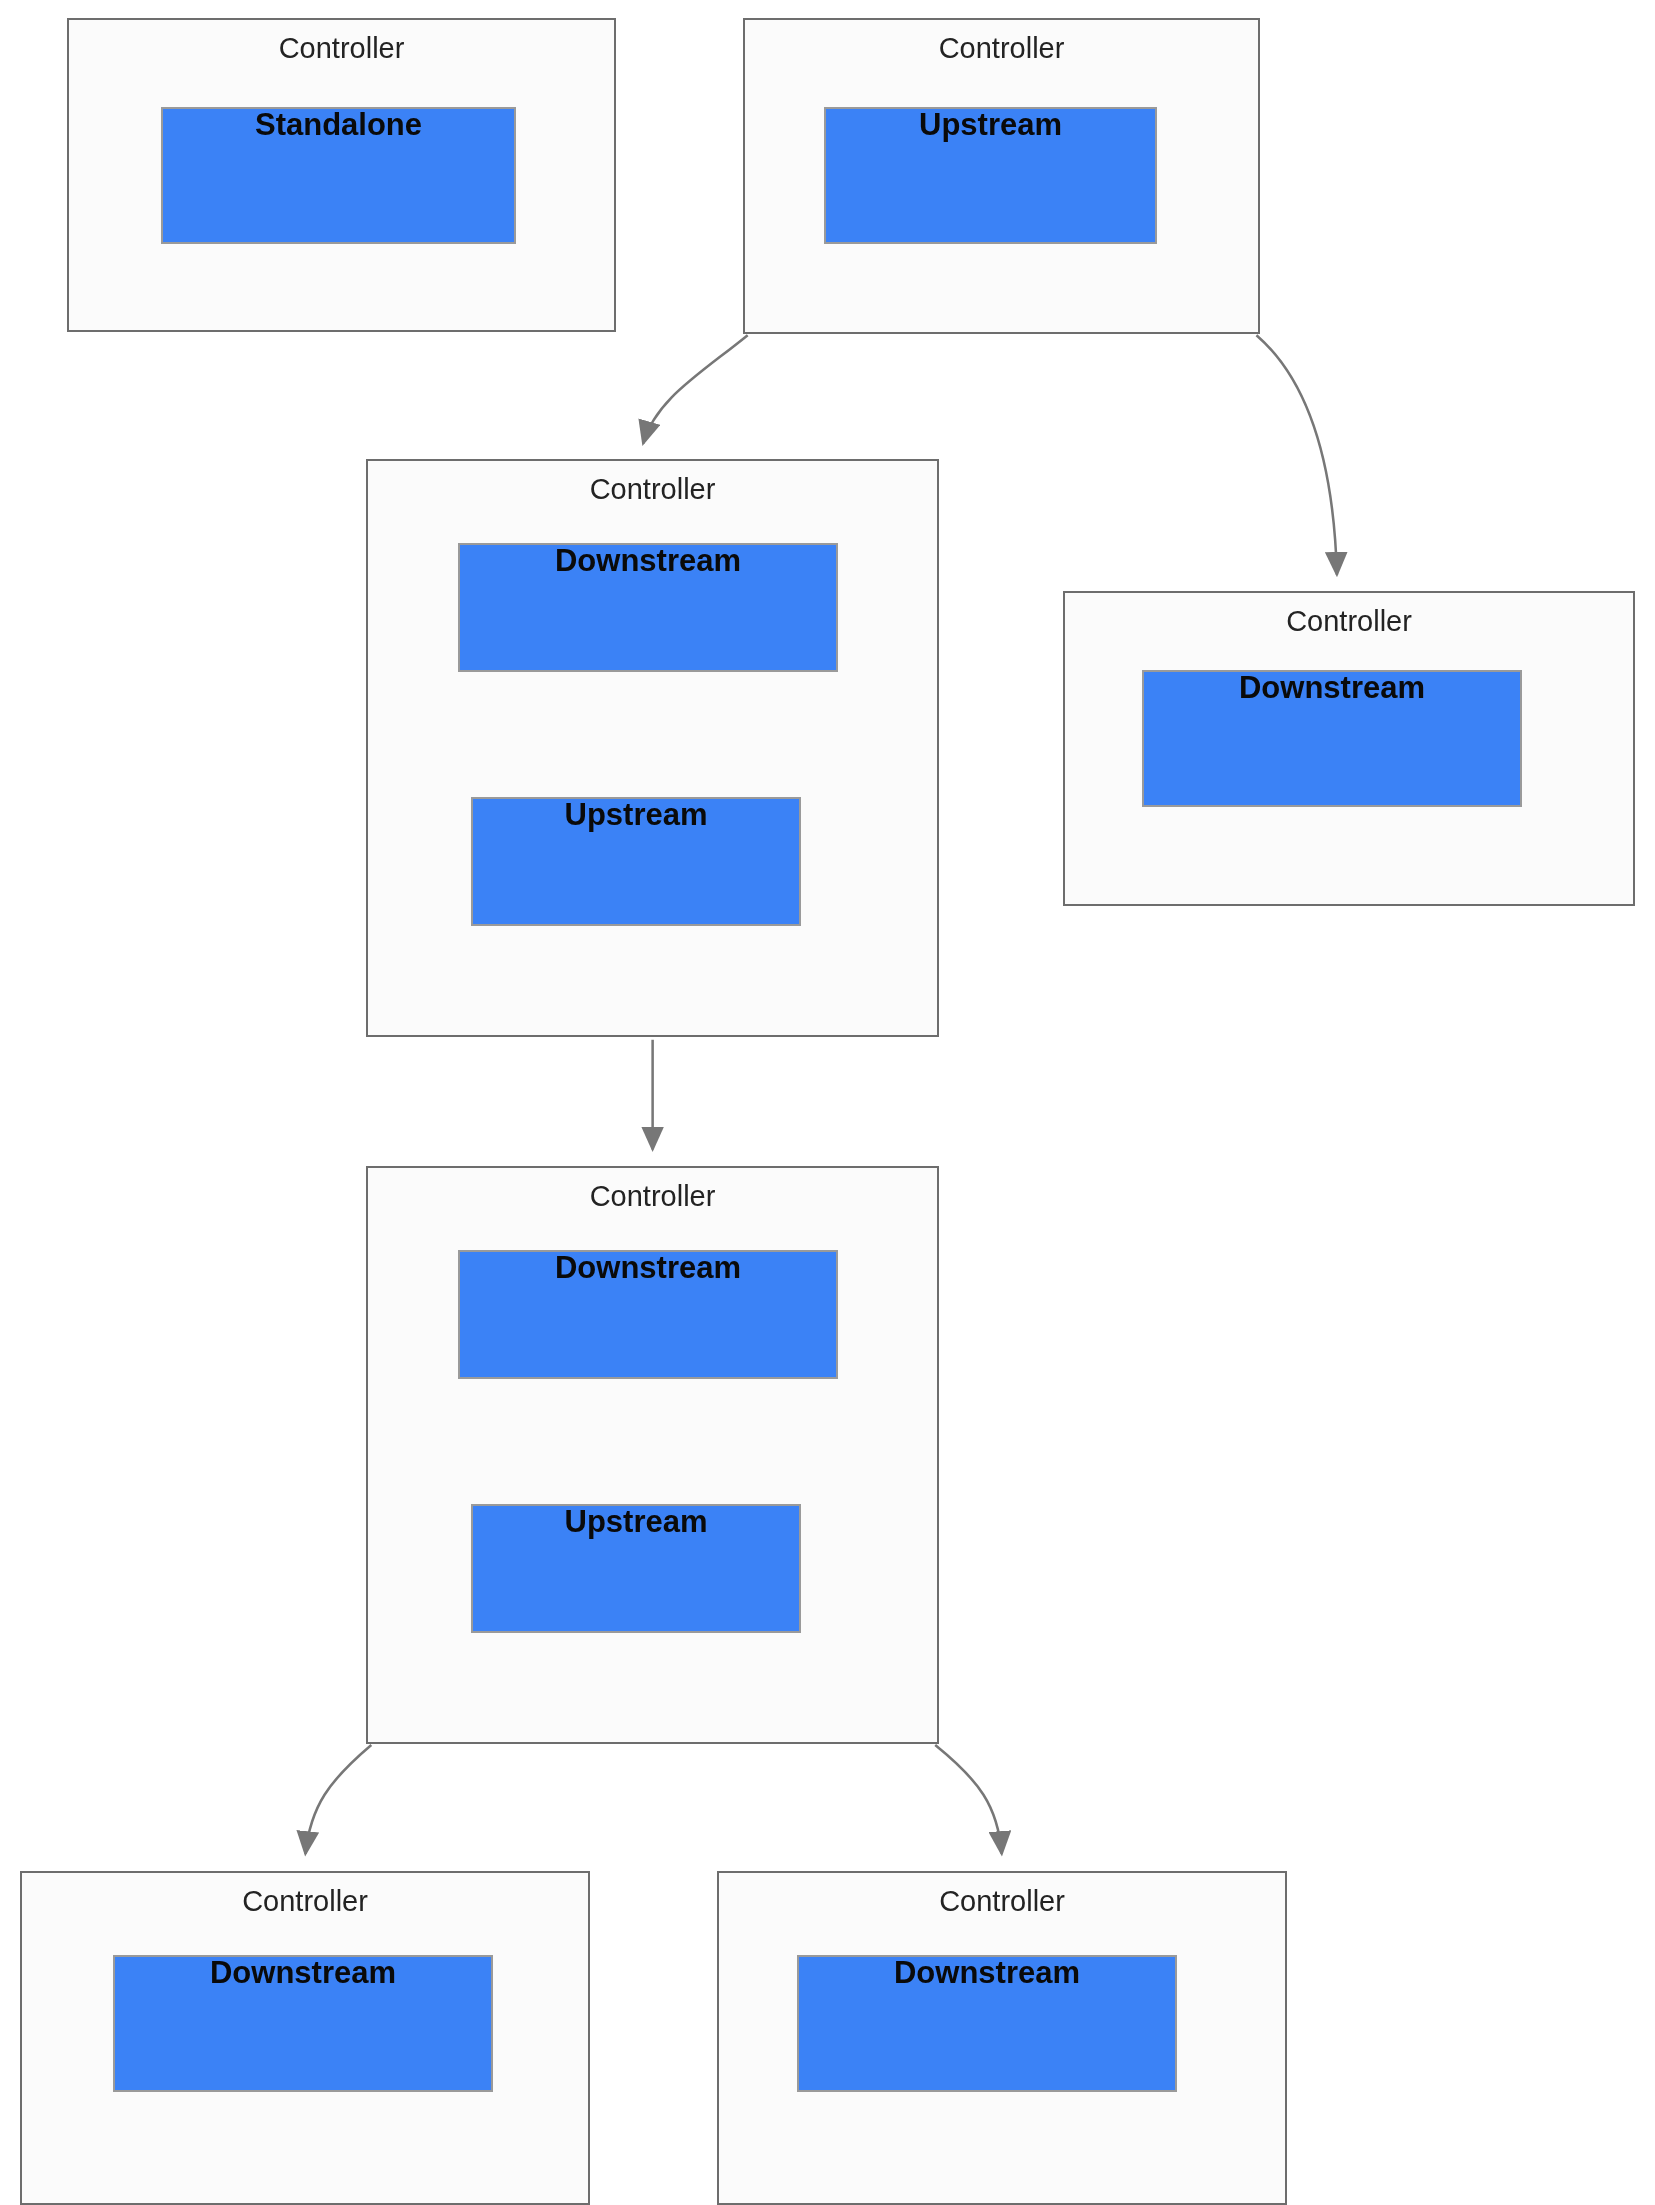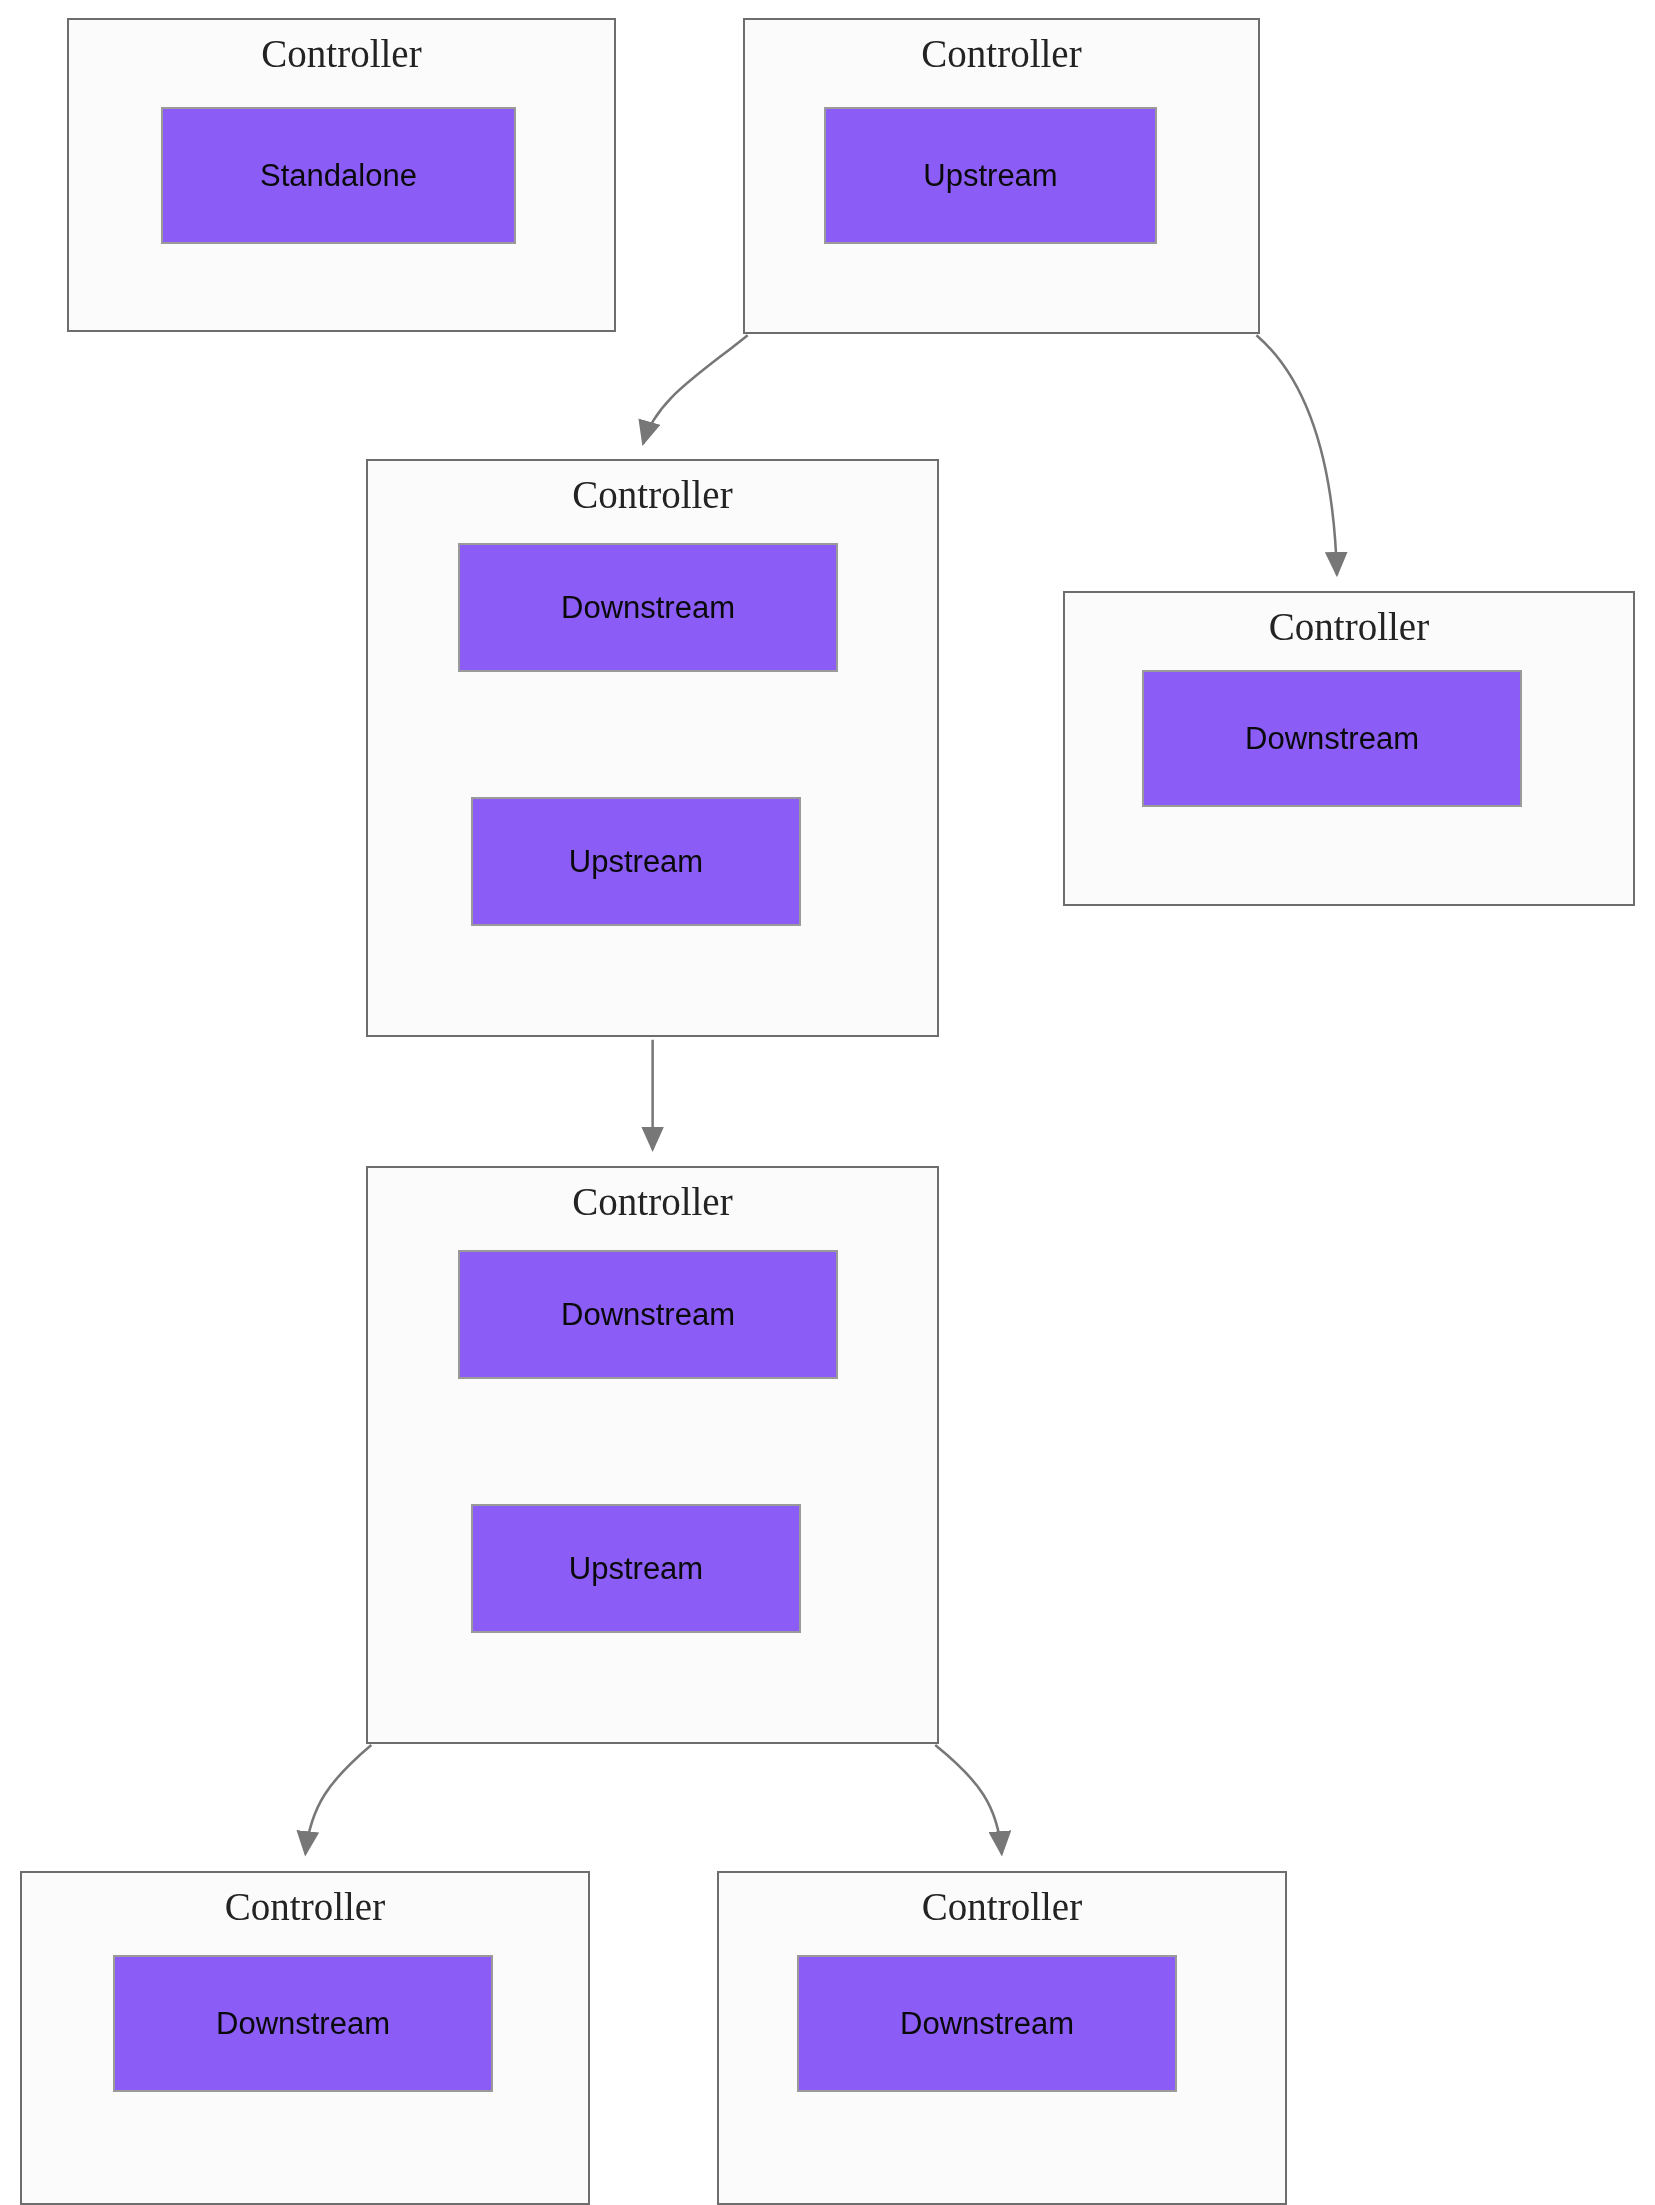--- a/index.html
+++ b/index.html
@@ -31,33 +31,34 @@
     box-sizing: border-box;
     background: #fbfbfb;
     border: 2.5px solid #6d6d6d;
   }
   .controller-title {
     position: absolute;
     left: 0;
     right: 0;
     text-align: center;
     color: #232323;
-    font-size: 39px;
+    font-size: 29px;
     line-height: 1;
-    font-family: Liberation Serif, serif;
+    font-family: Liberation Sans, sans-serif;
     white-space: nowrap;
   }
   .component-box {
     position: absolute;
     box-sizing: border-box;
-    background: #8b5cf6;
+    background: #3b82f6;
     border: 2.5px solid #9a9a9a;
     display: flex;
-    align-items: center;
+    align-items: flex-start;
     justify-content: center;
+    font-weight: bold;
   }
   .component-label {
     color: #0a0a0a;
     font-size: 31px;
     line-height: 1;
     font-family: "Liberation Sans", sans-serif;
     white-space: nowrap;
   }
 </style>
 </head>

